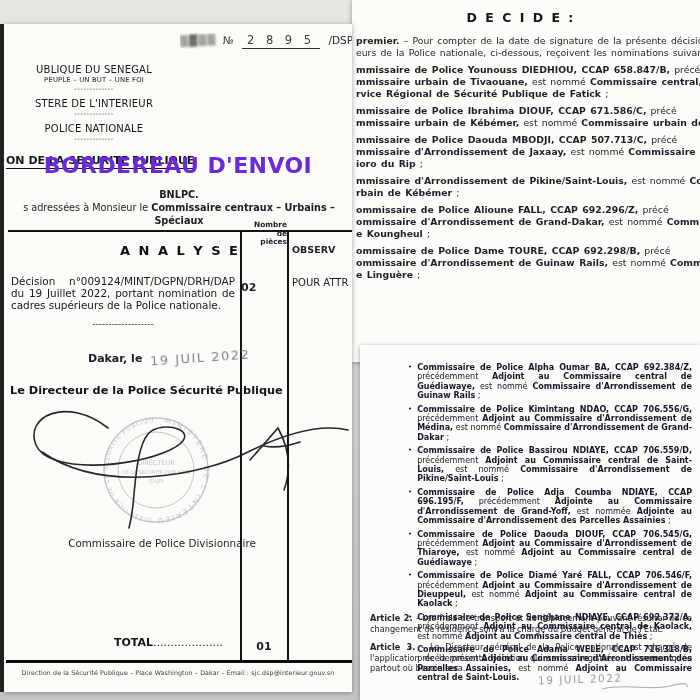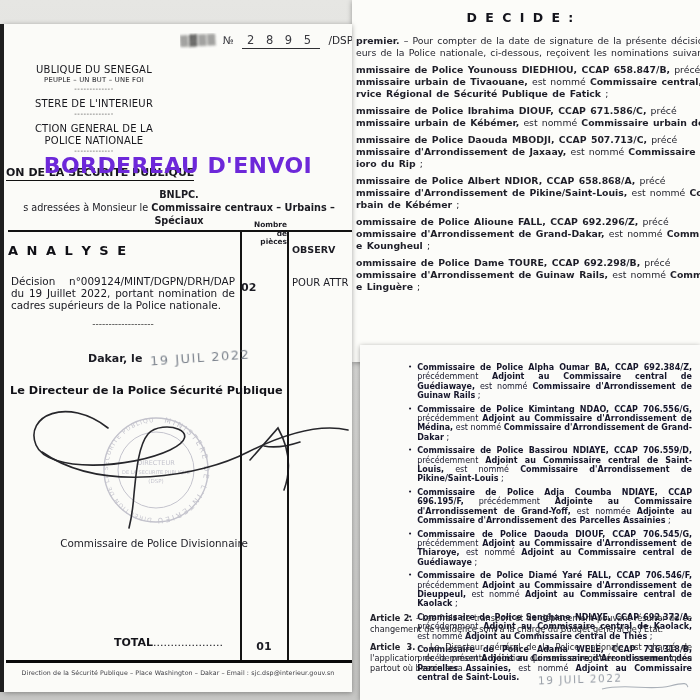--- a/index.html
+++ b/index.html
@@ -24,34 +24,34 @@
   .hsep{font-size:7px;line-height:9px;color:#444;letter-spacing:.5px}
   .hgap{height:4px}
   .hbold{font-size:11px;font-weight:bold;margin-top:10px}
   .hbold span{border-bottom:1.4px solid #111;padding-bottom:1px;white-space:nowrap}
   .doc-title{position:absolute;left:0;right:0;top:129px;text-align:center;font-size:22px;font-weight:bold;letter-spacing:.4px;color:#6d28d9}
   .subtitle{position:absolute;left:4px;right:2px;top:164px;text-align:center;font-size:9.7px;line-height:13px;color:#1b1b22}
   .t-top{position:absolute;left:4px;top:206px;width:344px;height:2px;background:#121212}
   .t-v1{position:absolute;left:236px;top:206px;width:2px;height:430px;background:#141414}
   .t-v2{position:absolute;left:283px;top:206px;width:2px;height:430px;background:#141414}
   .t-bottom{position:absolute;left:2px;top:636px;width:346px;height:3px;background:#0a0a0a}
-  .analyse-h{position:absolute;left:4px;top:219px;width:232px;text-align:left;font-weight:bold;font-size:13px;letter-spacing:2px;color:#101016}
+  .analyse-h{position:absolute;left:4px;top:219px;width:232px;text-align:right;font-weight:bold;font-size:13px;letter-spacing:2px;color:#101016}
   .pieces-h{position:absolute;left:237px;top:197px;width:46px;text-align:right;font-size:7.4px;font-weight:bold;line-height:8.6px}
   .obs-h{position:absolute;left:288px;top:220px;width:60px;font-weight:bold;font-size:9.5px;white-space:nowrap;overflow:hidden}
   .analysis-txt{position:absolute;left:7px;top:252px;width:224px;font-size:10.4px;line-height:11.8px;text-align:justify;color:#17171f}
   .analysis-dash{position:absolute;left:7px;top:295px;width:224px;text-align:center;font-size:9px;color:#333}
   .pieces-v{position:absolute;left:237px;top:257px;width:68px;text-align:left;font-weight:bold;font-size:11px}
   .obs-v{position:absolute;left:288px;top:253px;width:60px;font-weight:normal;font-size:10px;white-space:nowrap;overflow:hidden}
   .dateline{position:absolute;left:84px;top:326px;font-weight:bold;font-size:11px;white-space:nowrap}
   .datestamp{display:inline-block;margin-left:8px;color:#7d848e;font-weight:normal;font-size:13px;letter-spacing:1.5px;transform:rotate(-4deg);filter:blur(.3px)}
   .director{position:absolute;left:6px;top:360px;font-weight:bold;font-size:11.3px;color:#121218}
   .sig-svg{position:absolute;left:8px;top:366px;z-index:2}
   .stamp-svg{position:absolute;left:92px;top:386px;opacity:.5}
   .sig-name{position:absolute;left:40px;top:497px;width:220px;text-align:center;font-weight:bold;font-size:11.5px;z-index:3}
-  .sig-rank{position:absolute;left:16px;top:513px;width:268px;text-align:center;font-size:10.4px;z-index:3}
+  .sig-rank{position:absolute;left:24px;top:513px;width:268px;text-align:center;font-size:10.4px;z-index:3}
   .total-l{position:absolute;left:110px;top:612px;font-size:11px;color:#15151b}
   .total-v{position:absolute;left:237px;top:616px;width:46px;text-align:center;font-weight:bold;font-size:11px}
   .footer{position:absolute;left:0;right:0;top:645px;text-align:center;font-size:6.3px;color:#3a3a40;letter-spacing:.1px}
 
   
   .decide-h{position:absolute;left:0;right:10px;top:10px;text-align:center;font-weight:bold;font-size:12.5px;letter-spacing:2px;color:#14141c}
   .paras{position:absolute;left:4px;top:35px;right:0}
   .para{margin-bottom:5px}
   .pline{white-space:nowrap;overflow:hidden;font-size:9.3px;line-height:12px;word-spacing:1.2px;color:#1e1e28}
 
@@ -86,21 +86,20 @@
         <div class="para">
           <div class="pline"><b>mmissaire de Police Ibrahima DIOUF, CCAP 671.586/C,</b> précé</div>
           <div class="pline"><b>mmissaire urbain de Kébémer,</b> est nommé <b>Commissaire urbain de Tiva</b></div>
         </div>
         <div class="para">
           <div class="pline"><b>mmissaire de Police Daouda MBODJI, CCAP 507.713/C,</b> précé</div>
           <div class="pline"><b>mmissaire d'Arrondissement de Jaxaay,</b> est nommé <b>Commissaire u</b></div>
           <div class="pline"><b>ioro du Rip</b> ;</div>
         </div>
         <div class="para">
-          <div class="pline"><b>mmissaire de Police Albert NDIOR, CCAP 658.868/A,</b> précé</div>
           <div class="pline"><b>mmissaire d'Arrondissement de Pikine/Saint-Louis,</b> est nommé <b>Com</b></div>
           <div class="pline"><b>rbain de Kébémer</b> ;</div>
         </div>
         <div class="para">
           <div class="pline"><b>ommissaire de Police Alioune FALL, CCAP 692.296/Z,</b> précé</div>
           <div class="pline"><b>ommissaire d'Arrondissement de Grand-Dakar,</b> est nommé <b>Commissai</b></div>
           <div class="pline"><b>e Koungheul</b> ;</div>
         </div>
         <div class="para">
           <div class="pline"><b>ommissaire de Police Dame TOURE, CCAP 692.298/B,</b> précé</div>
@@ -165,21 +164,20 @@
     </div>
 
     <div class="hdr">
       <div class="h1">UBLIQUE DU SENEGAL</div>
       <div class="motto">PEUPLE – UN BUT – UNE FOI</div>
       <div class="hsep">-------------</div>
       <div class="hgap"></div>
       <div class="h1">STERE DE L'INTERIEUR</div>
       <div class="hsep">-------------</div>
       <div class="hgap"></div>
-      <div class="h1">CTION GENERAL DE LA</div>
       <div class="h1">POLICE NATIONALE</div>
       <div class="hsep">-------------</div>
       <div class="hbold"><span>ON DE LA SECURITE PUBLIQUE</span></div>
     </div>
 
     <div class="doc-title">BORDEREAU D'ENVOI</div>
     <div class="subtitle">
       <div><b>BNLPC.</b></div>
       <div>s adressées à Monsieur le <b>Commissaire centraux – Urbains – Spéciaux</b></div>
     </div>

